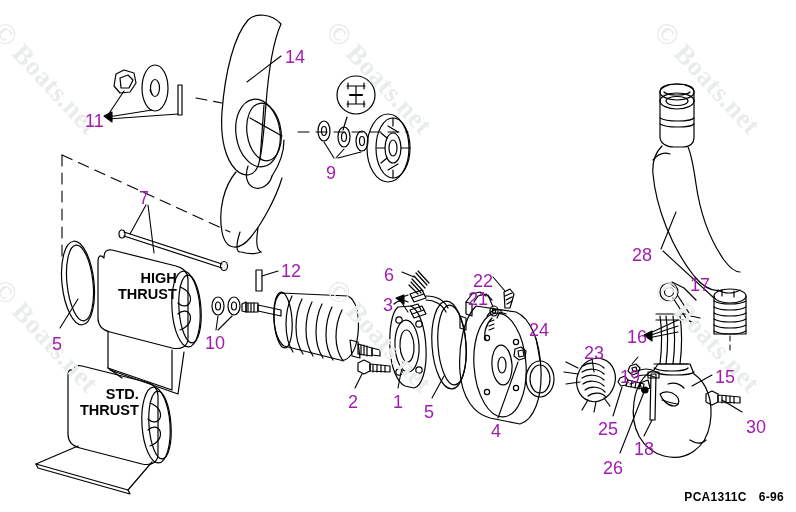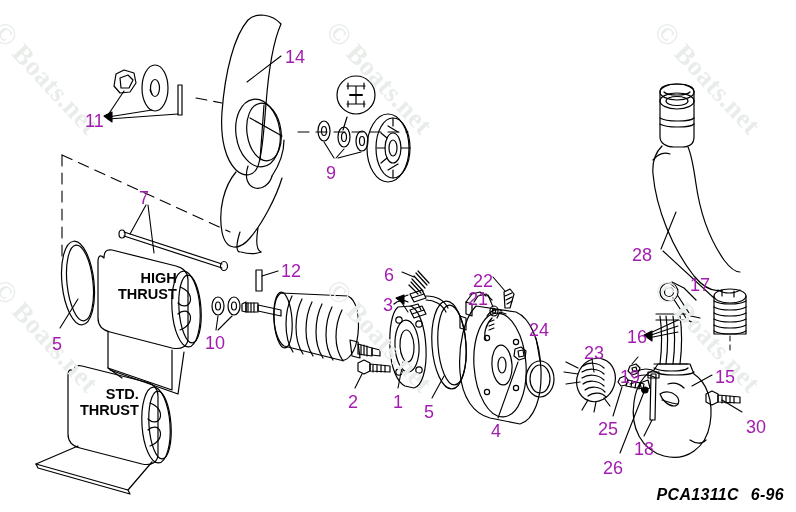--- a/index.html
+++ b/index.html
@@ -43,23 +43,22 @@
     color:#000;
     text-align:right;
     line-height:1.12;
     white-space:pre;
   }
   #partcode{
     position:absolute;
     right:12px;bottom:8px;
     font-family:"Liberation Sans", sans-serif;
     font-weight:700;
-    font-size:16px;
+    font-size:12px;
     letter-spacing:0.3px;
-    font-style:italic;
   }
   #partcode .rev{margin-left:12px;}
 </style>
 </head>
 <body>
 
 <div id="stage">
 
   <svg id="diagram" viewBox="0 0 796 512">
     <g fill="none" stroke="#000" stroke-width="1.2" stroke-linecap="round" stroke-linejoin="round">

